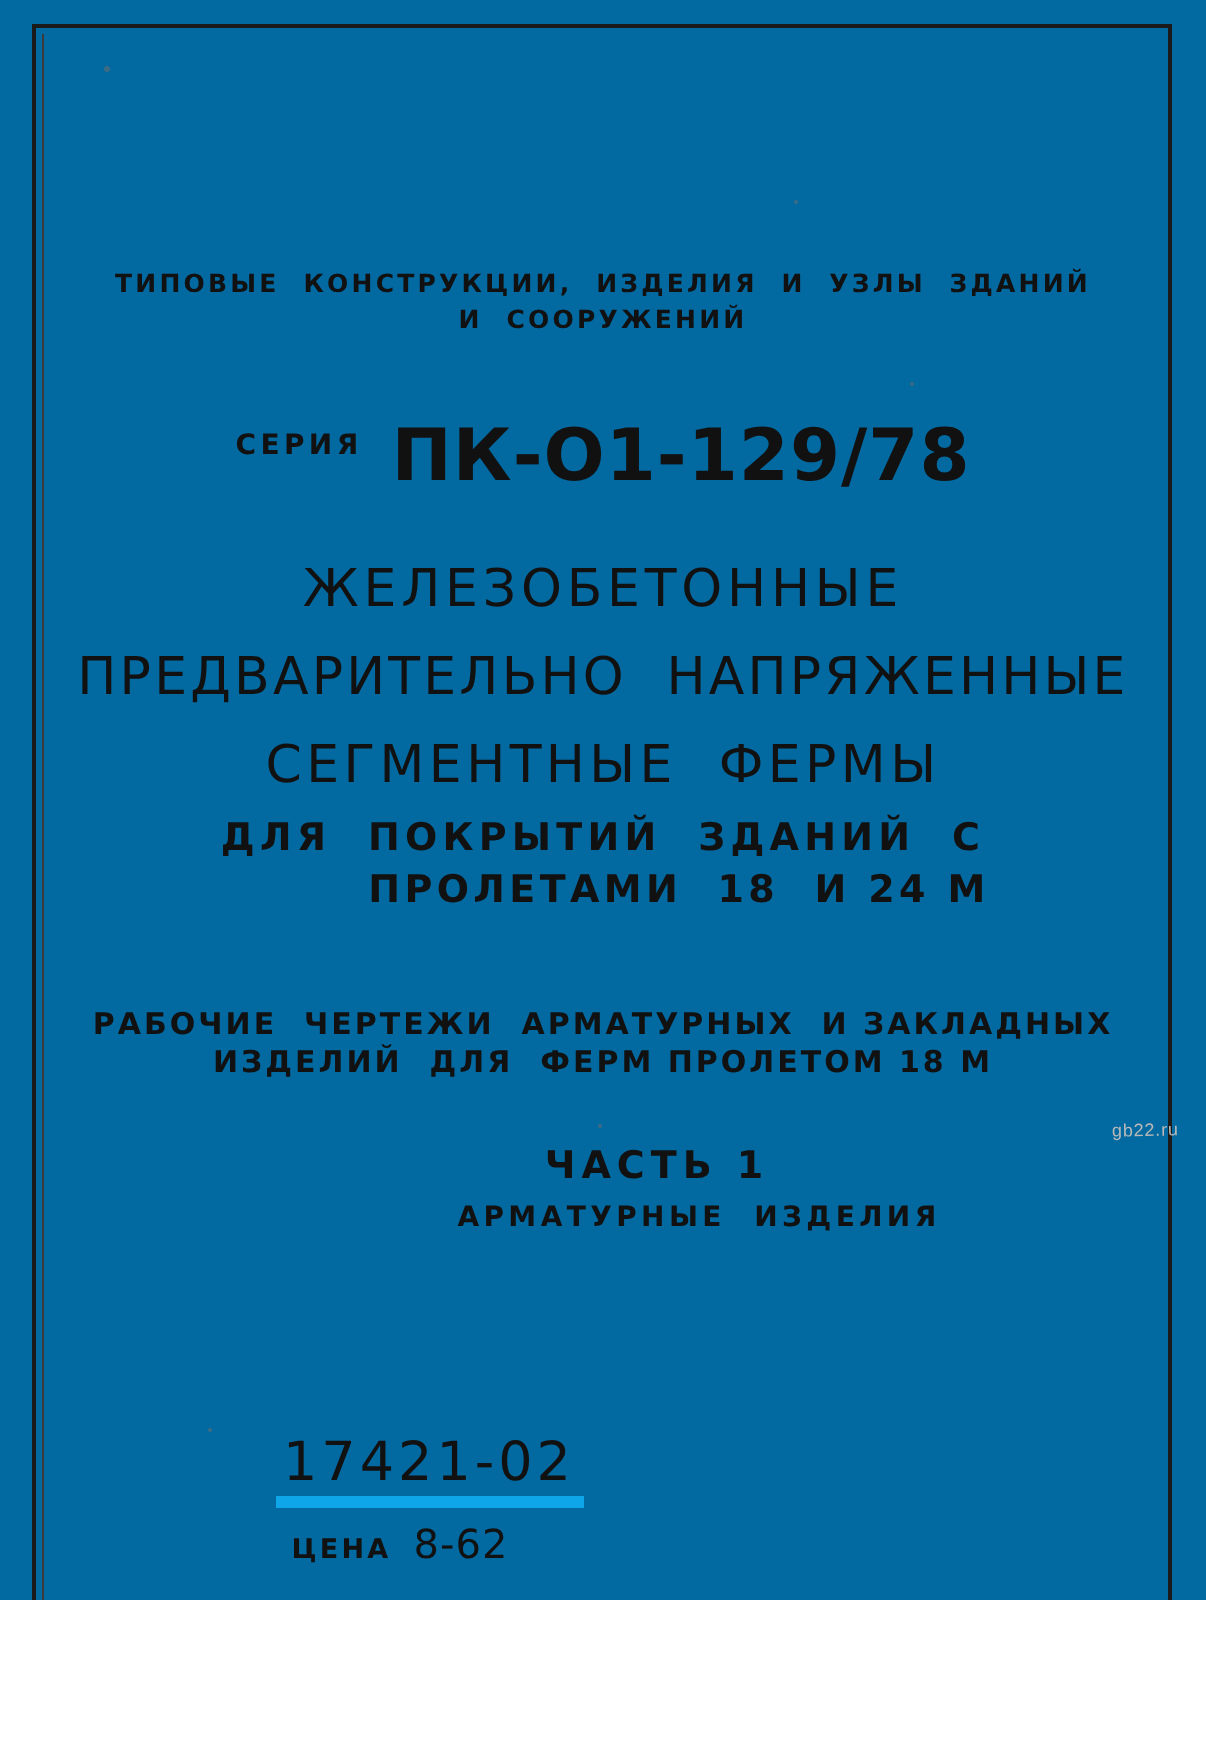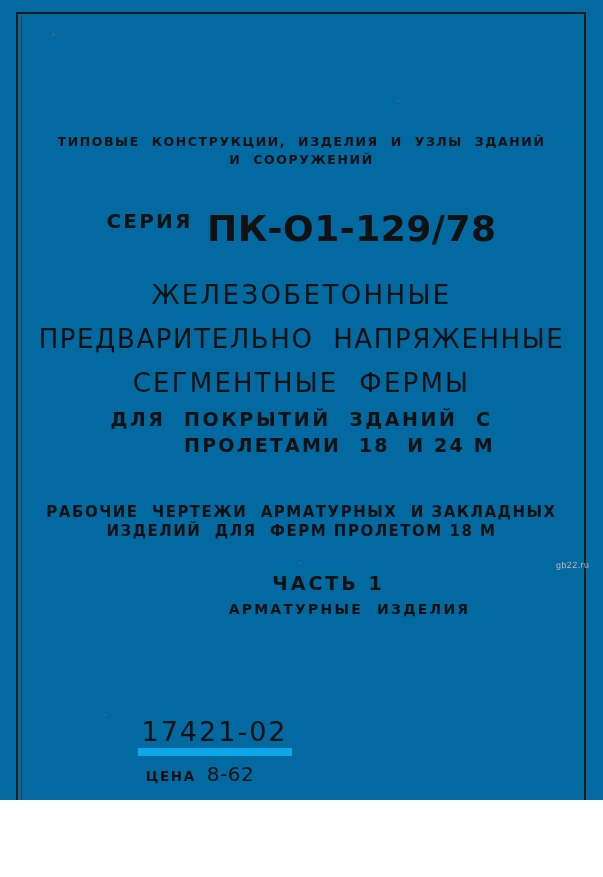--- a/index.html
+++ b/index.html
@@ -66,21 +66,21 @@
     letter-spacing: 1.6px;
     font-weight: 700;
   }
   .series-row {
     position: absolute;
     top: 208px;
     width: 100%;
     text-align: center;
   }
   .series-word {
-    font-size: 20px;
+    font-size: 14px;
     letter-spacing: 2.2px;
     font-weight: 700;
     vertical-align: 13px;
     font-family: "DejaVu Sans", sans-serif;
     color: #111;
   }
   .series-code {
     font-size: 36px;
     letter-spacing: 0.5px;
     font-weight: 700;
@@ -159,21 +159,21 @@
     width: 200px;
     text-align: center;
   }
   .code-num {
     font-size: 27px;
     letter-spacing: 2px;
     font-weight: 400;
     color: #111;
     font-family: "DejaVu Sans", sans-serif;
     display: inline-block;
-    border-bottom: 8px solid #0ea5e9;
+    border-bottom: 6px solid #0ea5e9;
     padding: 0 4px 1px 4px;
     margin-left: 29px;
   }
   .price-row {
     margin-top: 6px;
     font-family: "DejaVu Sans", sans-serif;
     color: #111;
   }
   .price-label {
     font-size: 13.5px;

